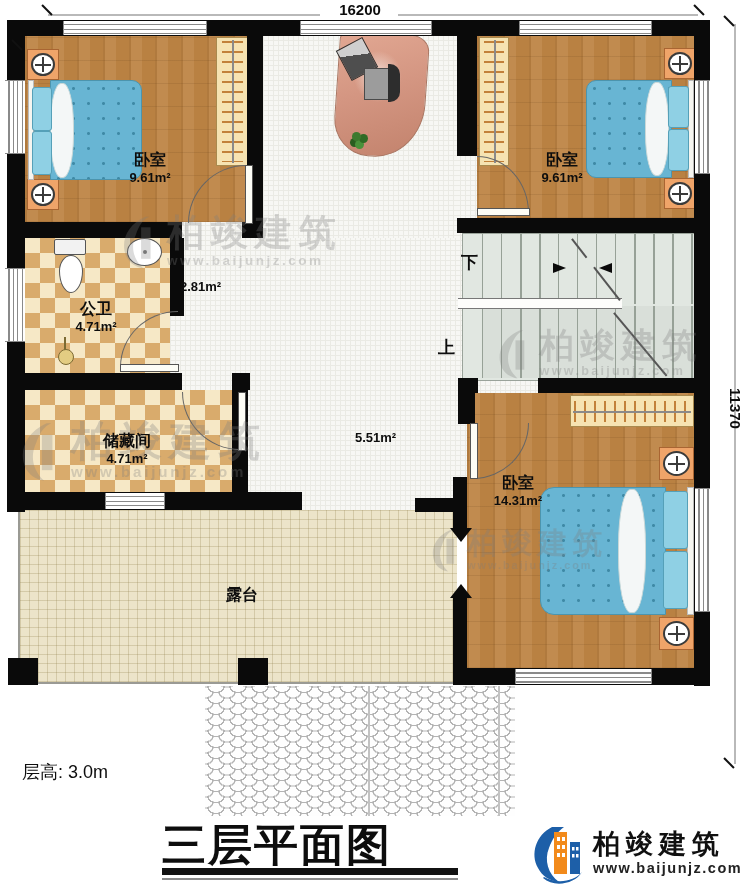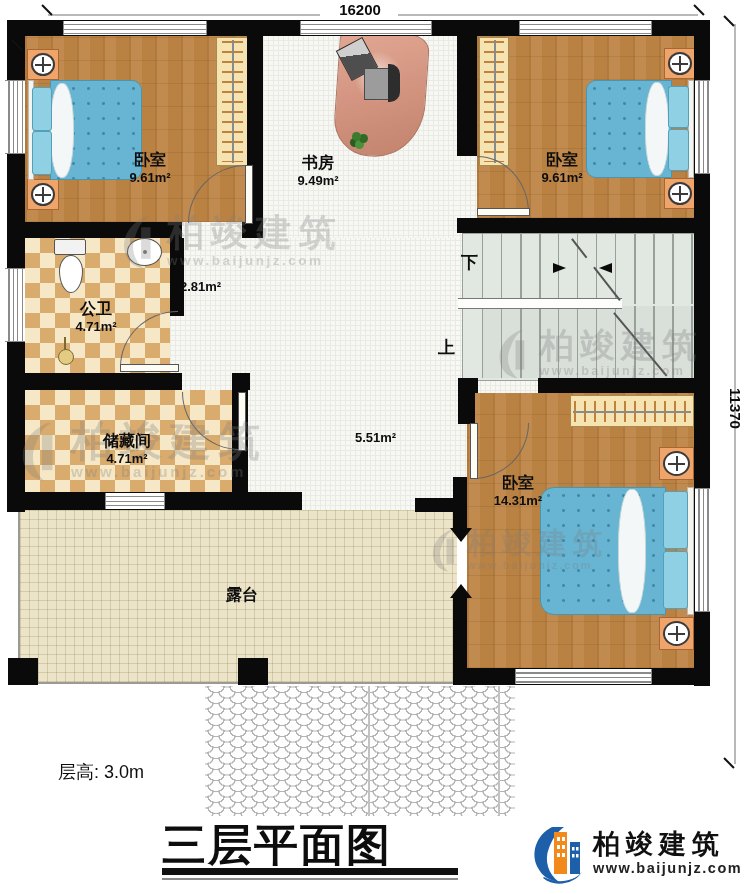--- a/index.html
+++ b/index.html
@@ -267,24 +267,20 @@
     <div class="col">
         <span class="b">柏竣建筑</span>
         <span class="s">www.baijunjz.com</span>
       </div>
   </div>
 
   <div class="a room-label" style="left:90px;top:151px;width:120px;">
     <span class="nm">卧室</span>
       <span class="ar">9.61m²</span>
     </div>
-  <div class="a room-label" style="left:258px;top:154px;width:120px;">
-    <span class="nm">书房</span>
-      <span class="ar">9.49m²</span>
-    </div>
   <div class="a room-label" style="left:502px;top:151px;width:120px;">
     <span class="nm">卧室</span>
       <span class="ar">9.61m²</span>
     </div>
   <div class="a room-label" style="left:36px;top:300px;width:120px;">
     <span class="nm">公卫</span>
       <span class="ar">4.71m²</span>
     </div>
   <div class="a small-label" style="left:180px;top:279px;">2.81m²</div>
   <div class="a room-label" style="left:67px;top:432px;width:120px;">
@@ -295,21 +291,21 @@
   <div class="a room-label" style="left:458px;top:474px;width:120px;">
     <span class="nm">卧室</span>
       <span class="ar">14.31m²</span>
     </div>
   <div class="a room-label" style="left:192px;top:586px;width:100px;">
     <span class="nm">露台</span>
     </div>
   <div class="a ud-label" style="left:461px;top:251px;">下</div>
   <div class="a ud-label" style="left:438px;top:336px;">上</div>
 
-  <div class="a note" style="left:22px;top:760px;margin-left:36px;">层高: 3.0m</div>
+  <div class="a note" style="left:22px;top:760px;">层高: 3.0m</div>
 
   <div class="a title-main" style="left:162px;top:816px;">三层平面图</div>
   <div class="a" style="left:162px;top:868px;width:296px;height:7px;background:#111;z-index:6;"></div>
   <div class="a" style="left:162px;top:878px;width:296px;height:1.5px;background:#8a8a8a;z-index:6;"></div>
 
   <div class="a logo" style="left:530px;top:822px;">
     <svg width="54" height="62" viewBox="0 0 54 62">
       <path d="M22 5 C6 13 0 32 8 46 C12 54 20 59 29 60 C18 52 14 38 19 26 C22 17 27 10 34 5 Z" fill="#1d5fa8"></path>
       <path d="M14 55 C26 62 44 60 52 50 C45 62 24 66 13 56 Z" fill="#1d5fa8"></path>
       <rect x="24" y="10" width="13" height="42" fill="#f28a1b"></rect>

